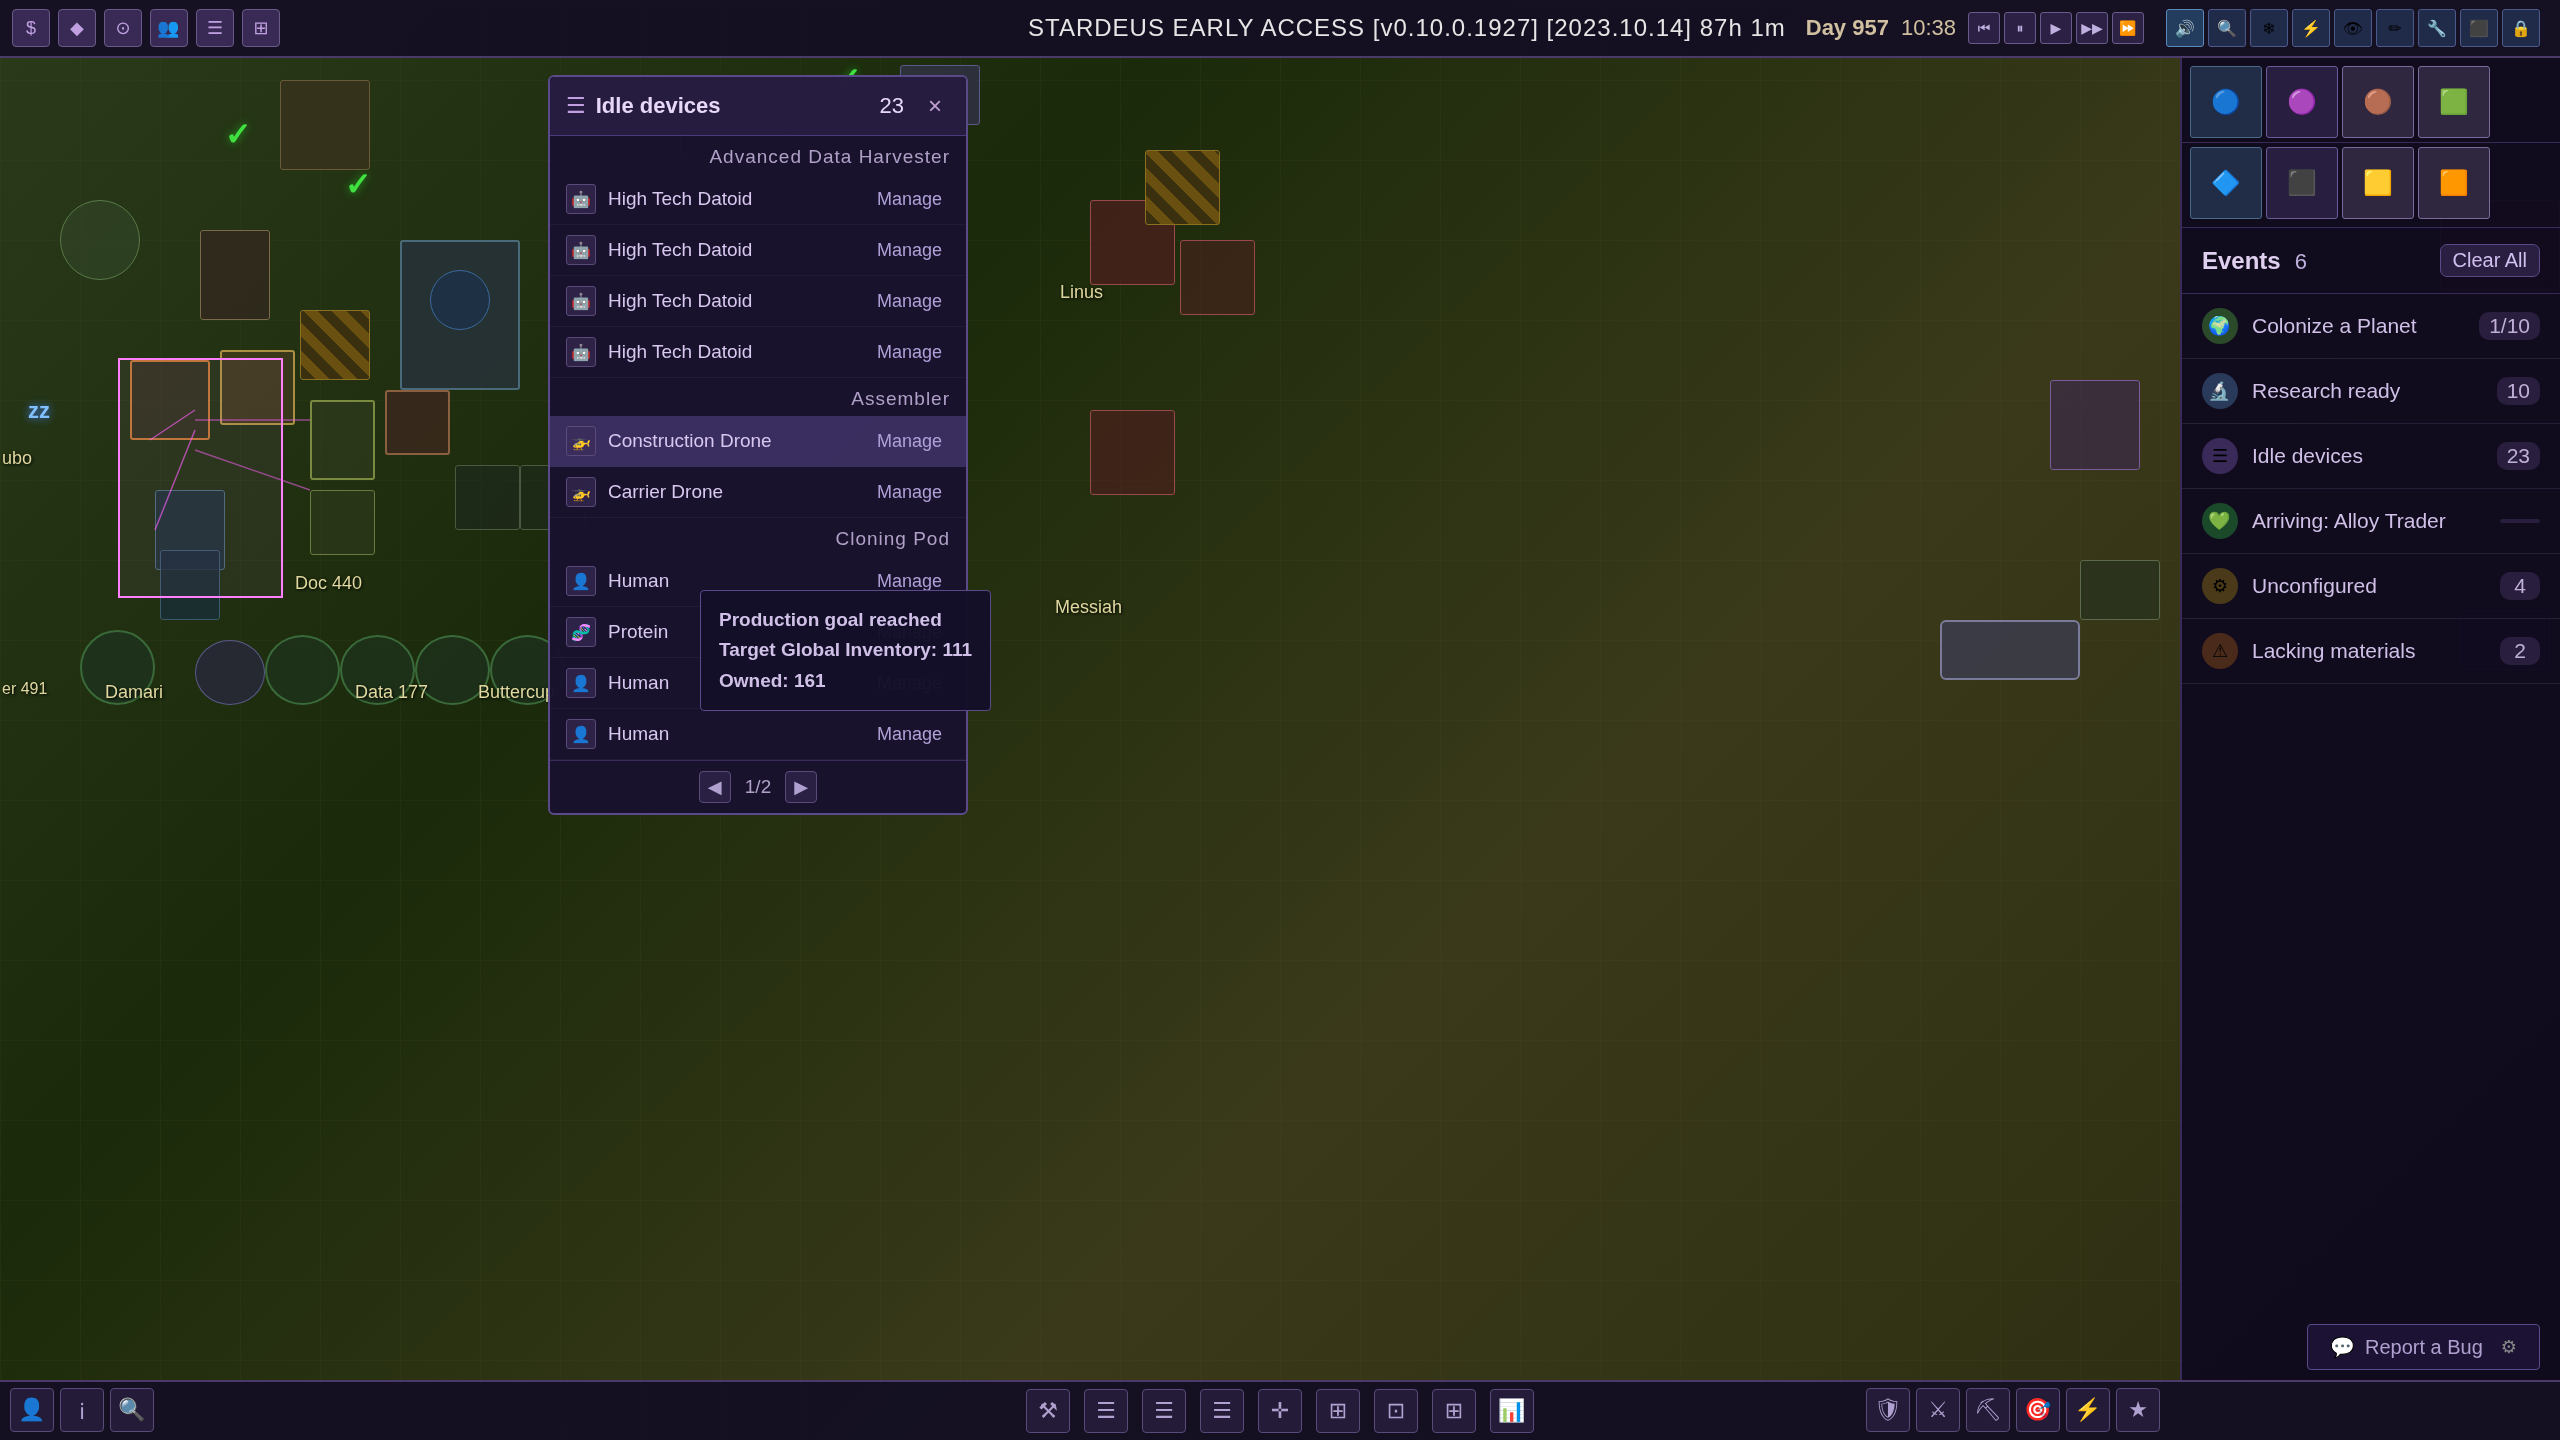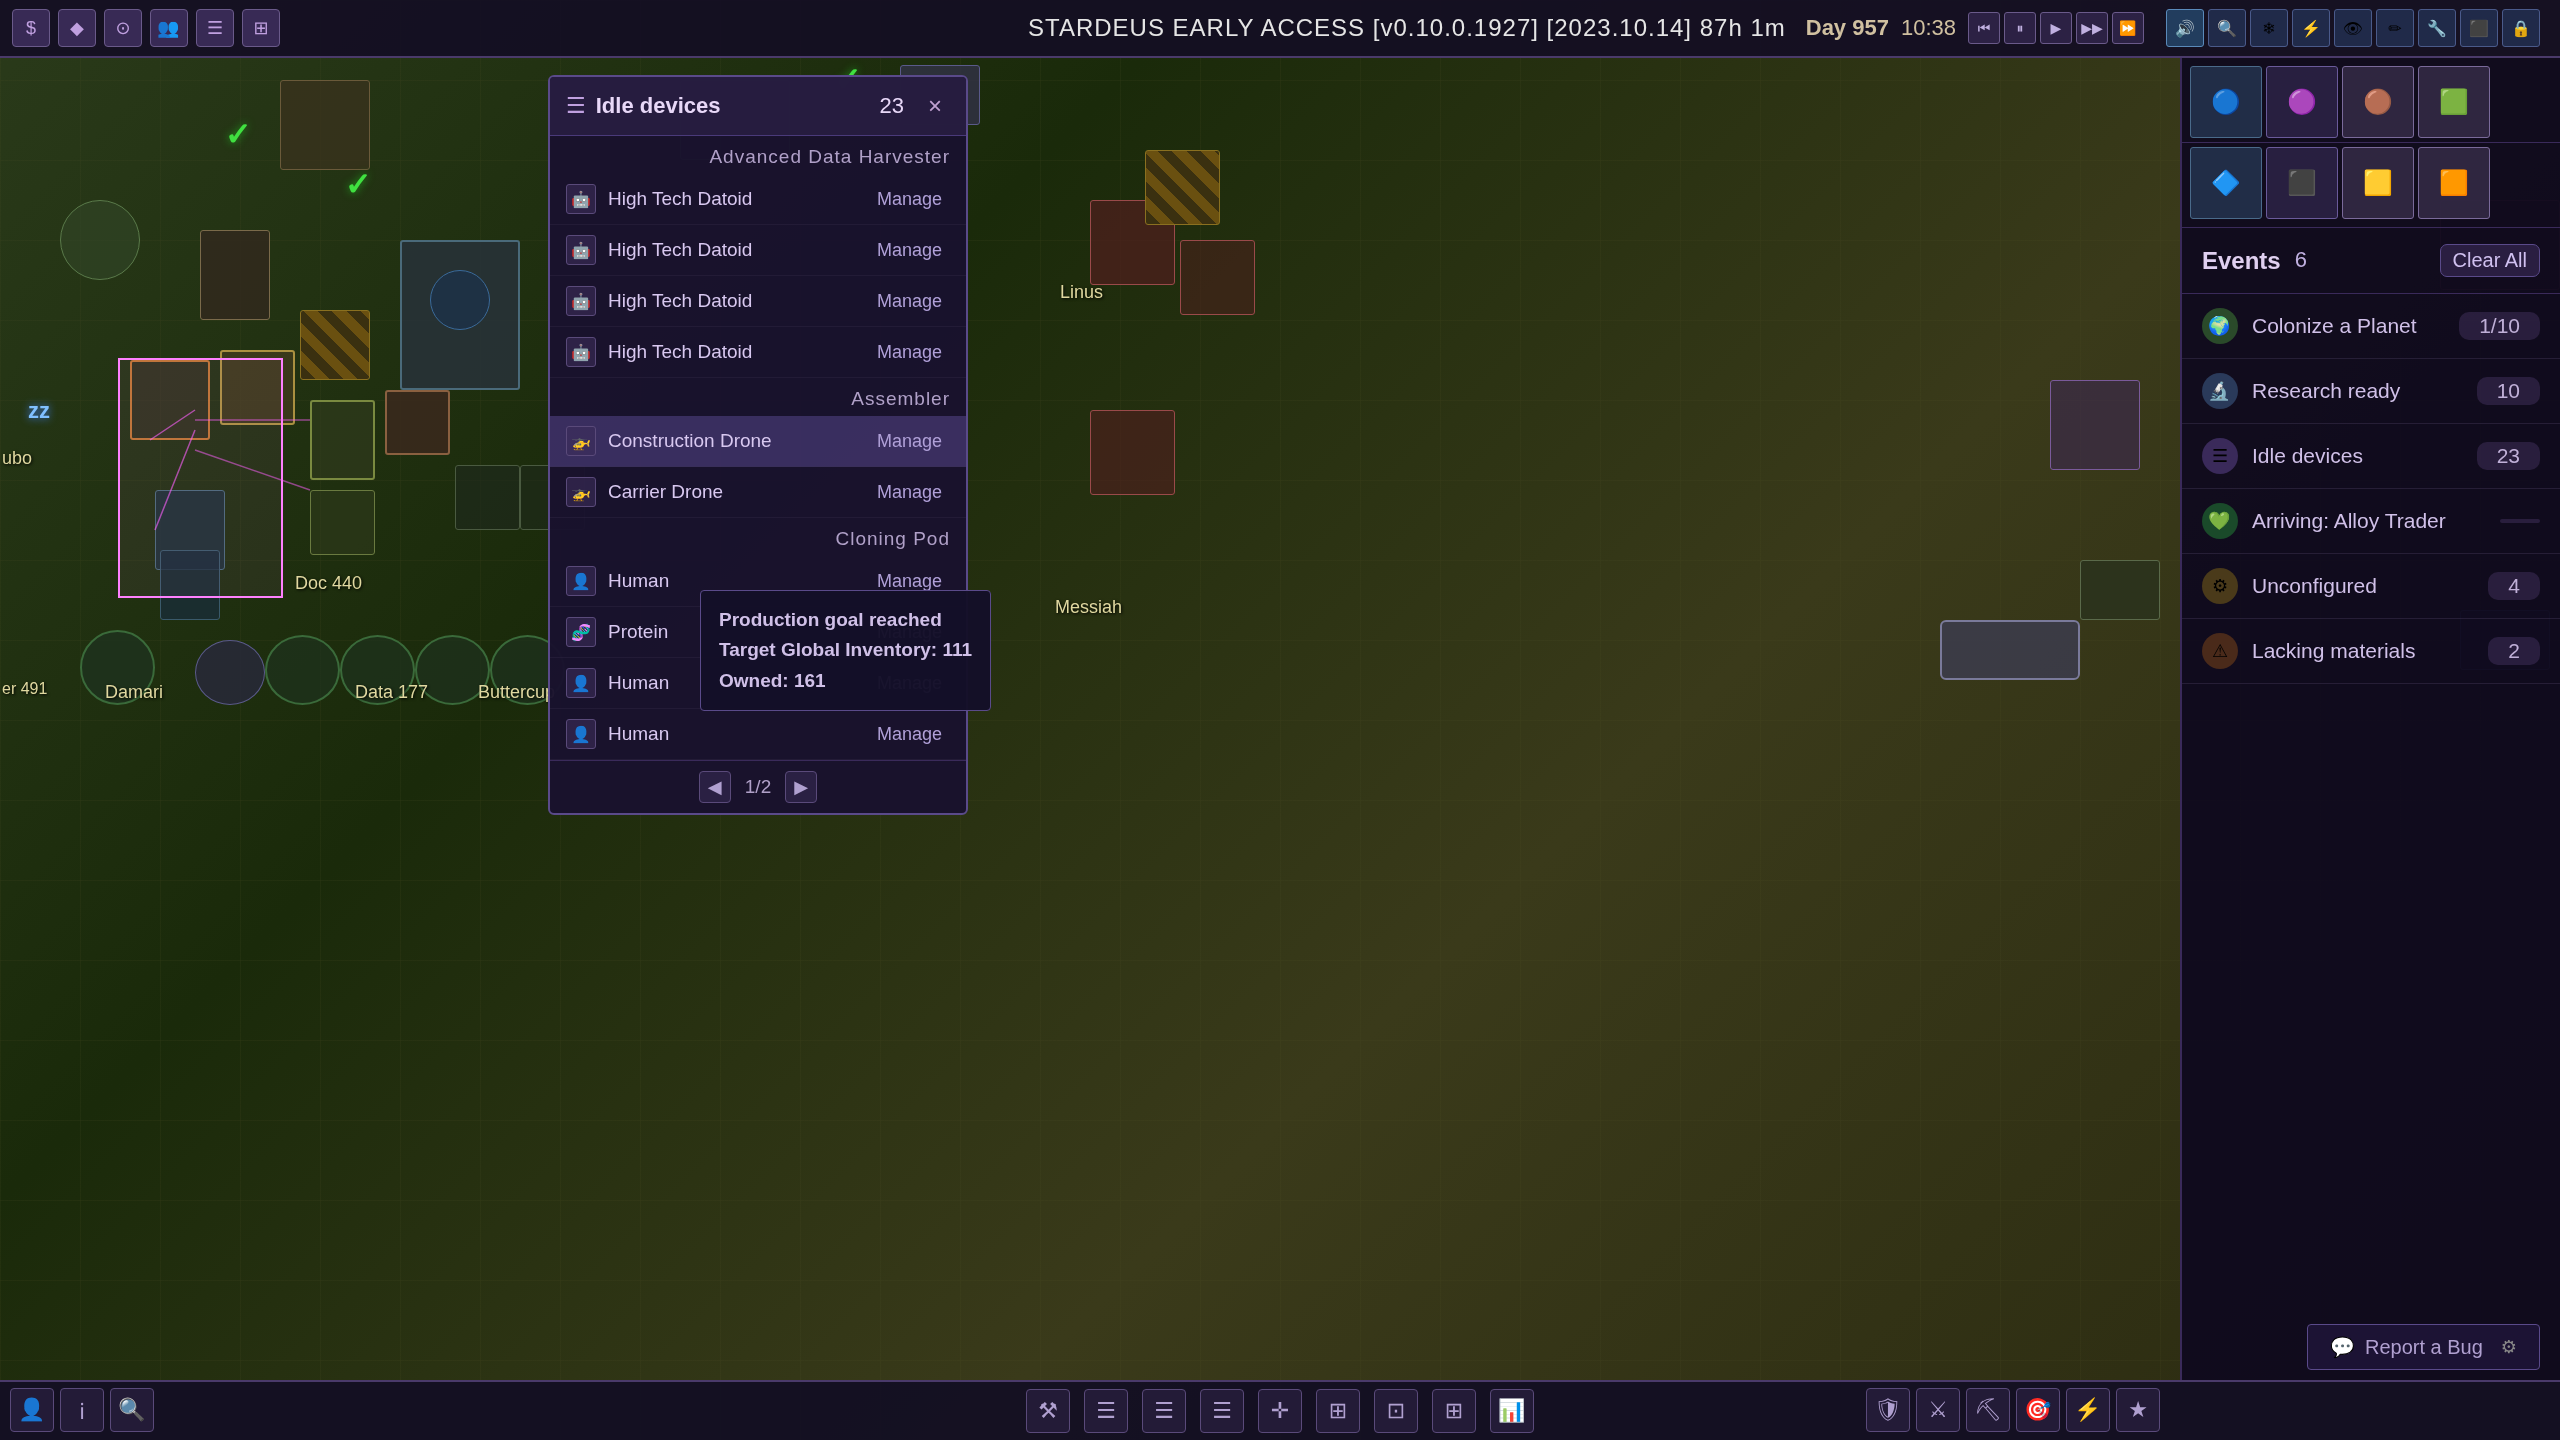--- a/index.html
+++ b/index.html
@@ -168,21 +168,21 @@
 
     .event-label {
       color: #d0c0e8;
       font-size: 21px;
     }
 
     .event-count {
       color: #c0b0d8;
       font-size: 21px;
       background: rgba(80,60,110,0.4);
-      padding: 2px 20px;
+      padding: 2px 10px;
       border-radius: 10px;
       min-width: 40px;
       text-align: center;
     }
 
     
     .idle-panel {
       position: absolute;
       top: 75px;
       left: 548px;
@@ -551,21 +551,21 @@
     <div style="width:72px;height:72px;background:rgba(60,50,80,0.7);border:1px solid #7a6a9a;border-radius:3px;display:flex;align-items:center;justify-content:center;font-size:24px;">🟩</div>
   </div>
   <div style="display:flex;gap:4px;padding:4px 8px 8px;border-bottom:1px solid #3a2a5a;">
     <div style="width:72px;height:72px;background:rgba(40,60,90,0.7);border:1px solid #4a6a8a;border-radius:3px;display:flex;align-items:center;justify-content:center;font-size:24px;">🔷</div>
     <div style="width:72px;height:72px;background:rgba(50,40,80,0.7);border:1px solid #6a5a9a;border-radius:3px;display:flex;align-items:center;justify-content:center;font-size:24px;">⬛</div>
     <div style="width:72px;height:72px;background:rgba(60,50,80,0.7);border:1px solid #7a6a9a;border-radius:3px;display:flex;align-items:center;justify-content:center;font-size:24px;">🟨</div>
     <div style="width:72px;height:72px;background:rgba(60,50,80,0.7);border:1px solid #7a6a9a;border-radius:3px;display:flex;align-items:center;justify-content:center;font-size:24px;">🟧</div>
   </div>
 
   <div class="right-panel-header">
-    <div style="display:flex;align-items:flex-start;gap:14px;">
+    <div style="display:flex;align-items:flex-end;gap:14px;">
       <span class="right-panel-title">Events</span>
       <span class="right-panel-count">6</span>
     </div>
     <div class="clear-all-btn">Clear All</div>
   </div>
 
   <div class="event-item">
     <div class="event-item-left">
       <div class="event-icon-circle" style="background:#2a4a2a;">🌍</div>
       <span class="event-label">Colonize a Planet</span>

